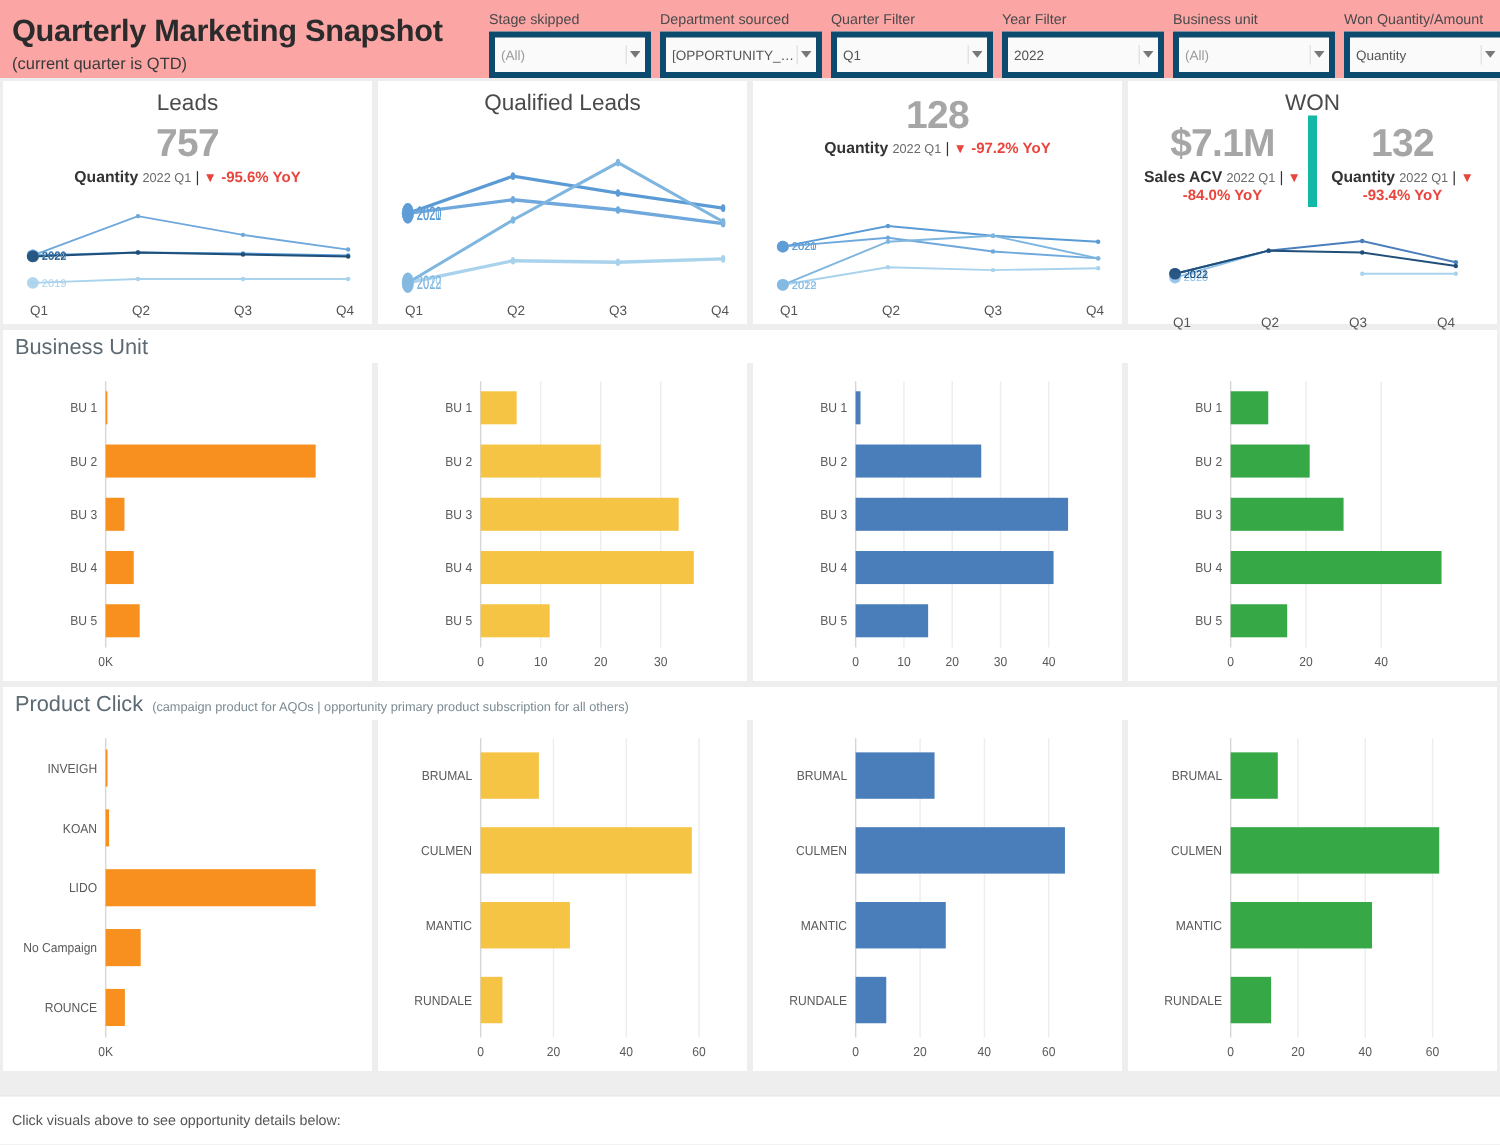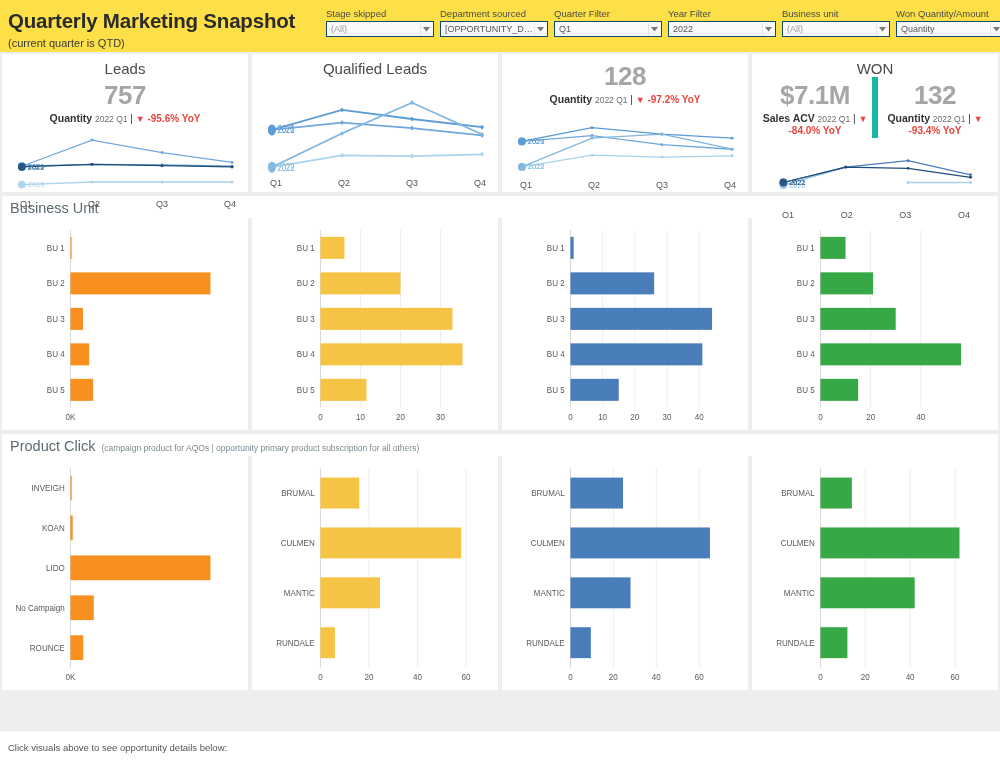--- a/index.html
+++ b/index.html
@@ -6,41 +6,41 @@
   html, body {
     width: 1000px; height: 763px;
     background: #eeeeee;
     font-family: "Liberation Sans", sans-serif;
     overflow: hidden;
   }
   body { position: relative; }
 
   
   .header {
-    height: 52px; background: #fde047;
+    height: 52px; background: #fca5a5;
     display: flex; align-items: flex-start;
     padding: 4px 6px 0 8px;
     position: relative;
   }
   .title-block { flex: 0 0 318px; padding-top: 6px; }
   .title-main {
     font-size: 20.5px; font-weight: bold; color: #2b2b2b;
     letter-spacing: -0.2px; line-height: 1.1;
   }
   .title-sub { font-size: 11px; color: #3a3a3a; margin-top: 4px; }
 
   .filters { display: flex; flex: 1; gap: 0; padding-top: 5px; }
   .filter { margin-right: 6px; }
   .filter-label {
     font-size: 9.5px; color: #4a4a4a; margin-bottom: 2px;
     white-space: nowrap; line-height: 1.1;
   }
   .filter-select {
-    width: 108px; height: 16px;
-    border: 1px solid #0c4a6e; background: #fafafa;
+    width: 108px; height: 31px;
+    border: 4px solid #0c4a6e; background: #fafafa;
     font-size: 9px; color: #9b9b9b;
     display: flex; align-items: center; justify-content: space-between;
     padding: 0 2px 0 4px; position: relative;
     font-family: "Liberation Sans", sans-serif;
   }
   .filter-select.dark { color: #555; }
   .filter-select .val {
     overflow: hidden; white-space: nowrap; text-overflow: ellipsis;
   }
   .caret {
@@ -52,21 +52,21 @@
 
   
   .grid-row { display: flex; padding: 0 2px; gap: 4px; }
   .card {
     background: #ffffff;
     flex: 1 1 0;
     position: relative;
   }
 
   
-  .kpi-row { height: 138px; margin-top: 2px; justify-content: flex-end; }
+  .kpi-row { height: 162px; margin-top: 2px; justify-content: flex-end; }
   .kpi-card { display: flex; flex-direction: column; padding: 4px 6px 2px; }
   .kpi-title {
     text-align: center; font-size: 15px; color: #4a4a4a;
     font-weight: normal; margin-top: 2px;
   }
   .kpi-body { display: flex; flex: 1; }
   .kpi-body.split > .kpi-half:first-child { border-right: 6px solid #14b8a6; }
   .kpi-half { flex: 1 1 0; display: flex; flex-direction: column; align-items: center; }
   .kpi-big {
     font-size: 26px; font-weight: bold; color: #a6a6a6;

